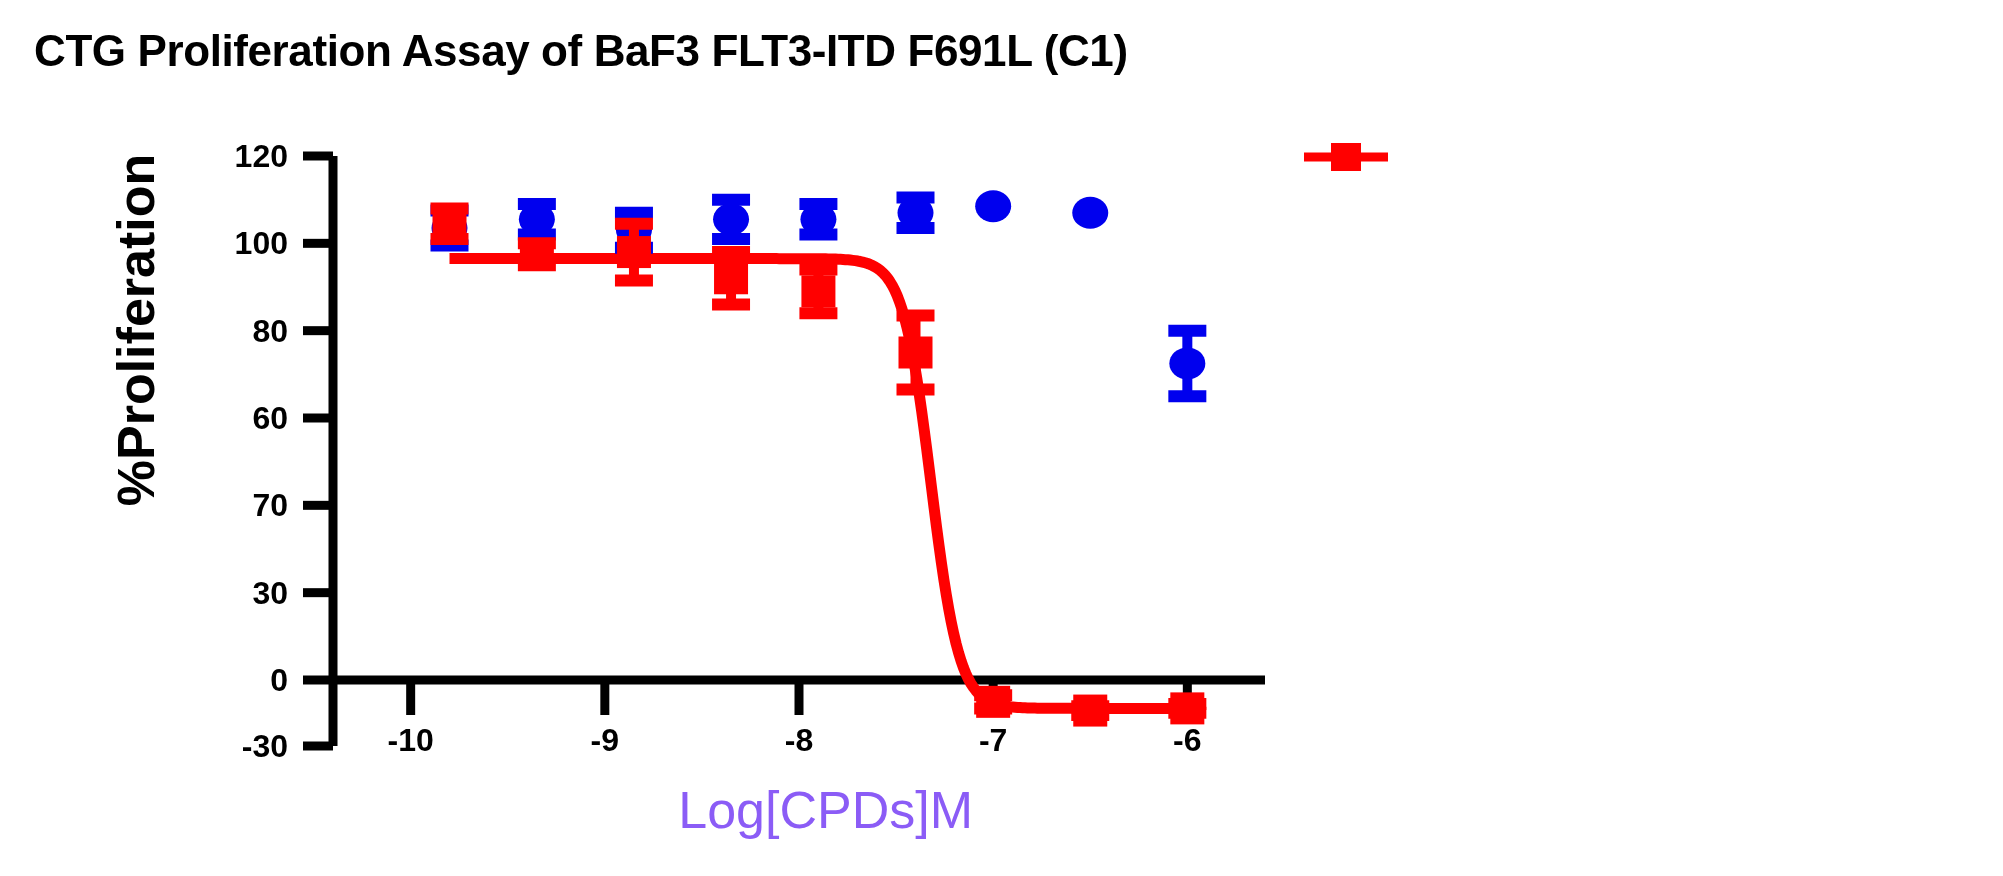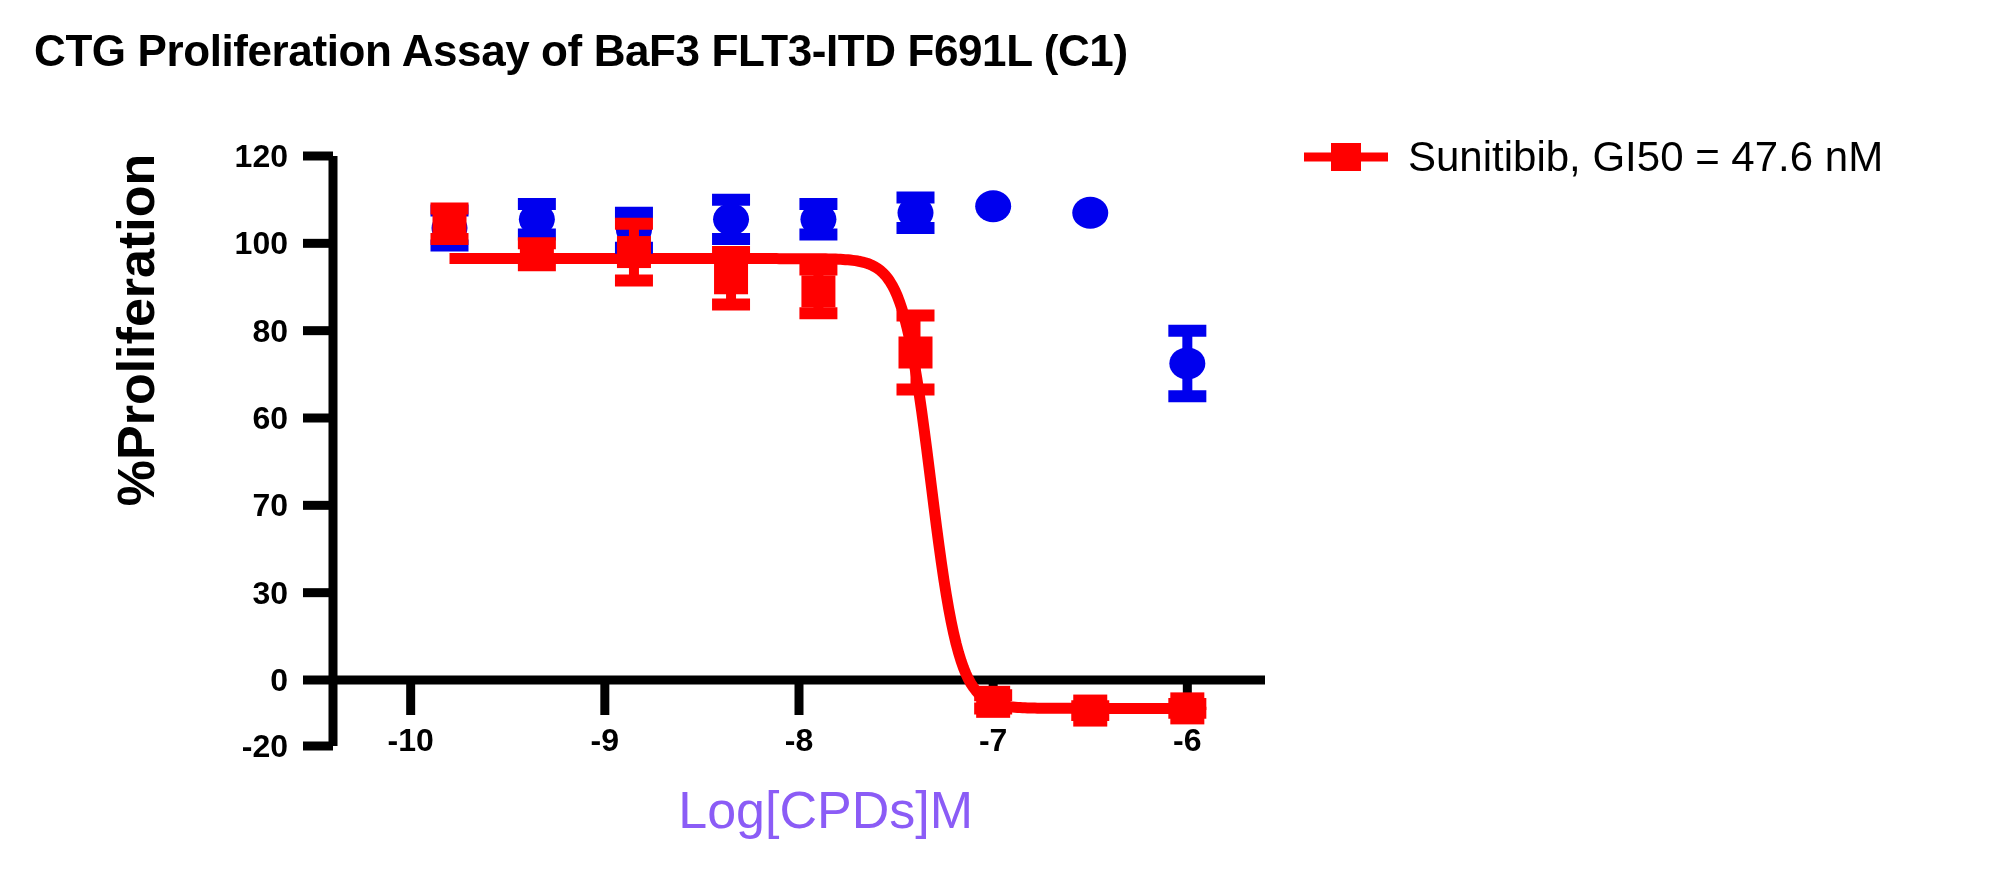--- a/index.html
+++ b/index.html
@@ -199,21 +199,21 @@
         <line x1="1071.25" y1="714.9333333333333" x2="1109.25" y2="714.9333333333333" stroke="#FF0000" stroke-width="12"></line>
         <rect x="1073.25" y="694.5666666666667" width="34" height="32" fill="#FF0000"></rect>
         <line x1="1187.3333333333333" y1="704.0166666666667" x2="1187.3333333333333" y2="712.75" stroke="#FF0000" stroke-width="10"></line>
         <line x1="1168.3333333333333" y1="704.0166666666667" x2="1206.3333333333333" y2="704.0166666666667" stroke="#FF0000" stroke-width="12"></line>
         <line x1="1168.3333333333333" y1="712.75" x2="1206.3333333333333" y2="712.75" stroke="#FF0000" stroke-width="12"></line>
         <rect x="1170.3333333333333" y="692.3833333333333" width="34" height="32" fill="#FF0000"></rect>
       </g>
   </svg>
 
   <div id="tick-labels">
-      <div class="tick-label ytick-label" style="left: 120px; width: 168px; top: 746px;">-20</div>
+      <div class="tick-label ytick-label" style="left: 120px; width: 168px; top: 746px;">-30</div>
       <div class="tick-label ytick-label" style="left: 120px; width: 168px; top: 680px;">0</div>
       <div class="tick-label ytick-label" style="left: 120px; width: 168px; top: 592.667px;">30</div>
       <div class="tick-label ytick-label" style="left: 120px; width: 168px; top: 505.333px;">70</div>
       <div class="tick-label ytick-label" style="left: 120px; width: 168px; top: 418px;">60</div>
       <div class="tick-label ytick-label" style="left: 120px; width: 168px; top: 330.667px;">80</div>
       <div class="tick-label ytick-label" style="left: 120px; width: 168px; top: 243.333px;">100</div>
       <div class="tick-label ytick-label" style="left: 120px; width: 168px; top: 156px;">120</div>
       <div class="tick-label xtick-label" style="left: 410.667px; top: 722px;">-10</div>
       <div class="tick-label xtick-label" style="left: 604.833px; top: 722px;">-9</div>
       <div class="tick-label xtick-label" style="left: 799px; top: 722px;">-8</div>
@@ -225,17 +225,16 @@
   <div id="x-axis-title">Log[CPDs]M</div>
 
   <div id="legend">
     <div class="legend-row">
       <div class="legend-key">
         <svg width="92" height="44" viewBox="0 0 92 44">
           <line x1="4" y1="22" x2="88" y2="22" stroke="#FF0000" stroke-width="9"></line>
           <rect x="31" y="8" width="30" height="28" fill="#FF0000"></rect>
         </svg>
       </div>
-      <div class="legend-label">Sunitibib, GI50 = 47.6 nM</div>
     </div>
   </div>
 
 </div>
 
 </body></html>

